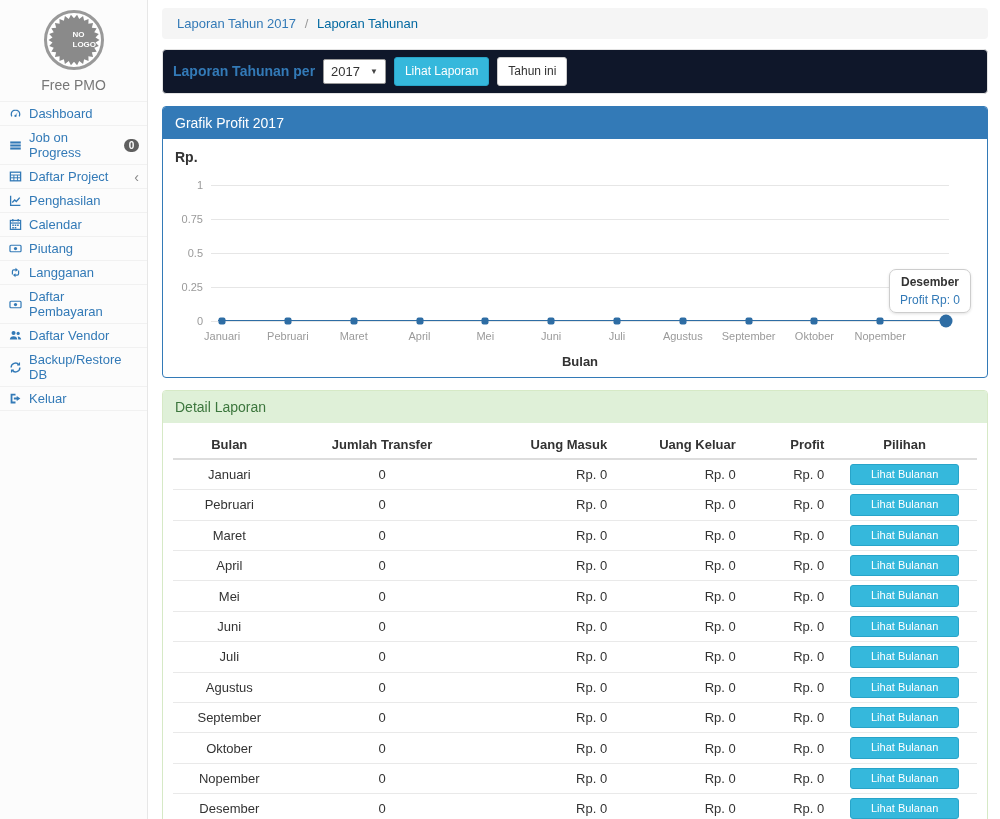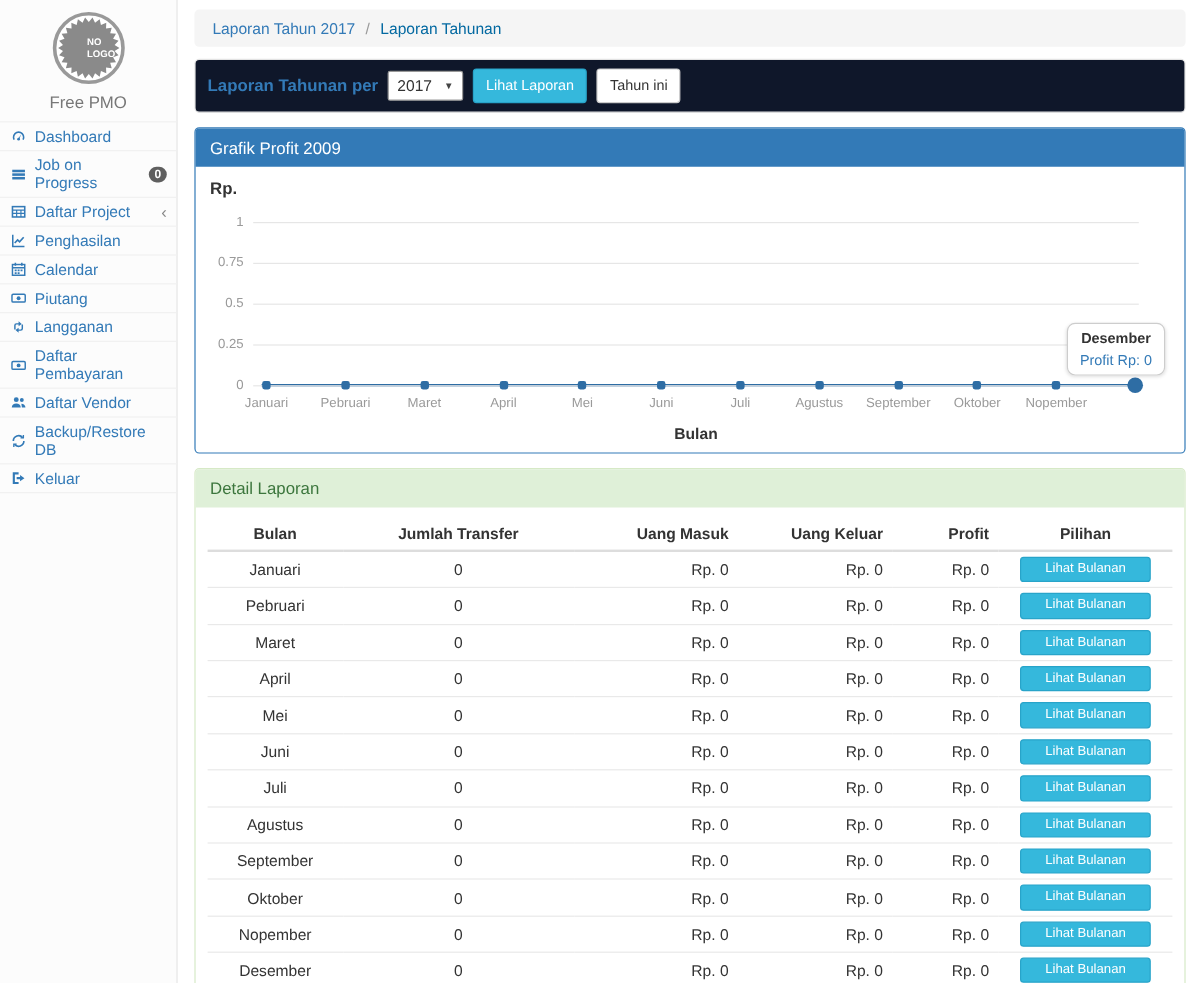--- a/index.html
+++ b/index.html
@@ -218,21 +218,21 @@
       <span class="well-label">Laporan Tahunan per</span>
       <span class="select">
         <span>2017</span>
         <span class="caret">▼</span>
       </span>
       <button class="btn btn-info">Lihat Laporan</button>
       <button class="btn btn-default">Tahun ini</button>
     </div>
 
     <div class="panel panel-primary">
-      <div class="panel-heading">Grafik Profit 2009</div>
+      <div class="panel-heading">Grafik Profit 2017</div>
       <div class="panel-body chart-body">
         <span class="y-title">Rp.</span>
         <div class="plot" id="plot">
           <div class="series-line"></div>
           <span class="x-title">Bulan</span>
         <div class="gridline" style="top: 0%;">
               <span class="ytick">1</span>
             </div>
             <div class="gridline" style="top: 25%;">
               <span class="ytick">0.75</span>

